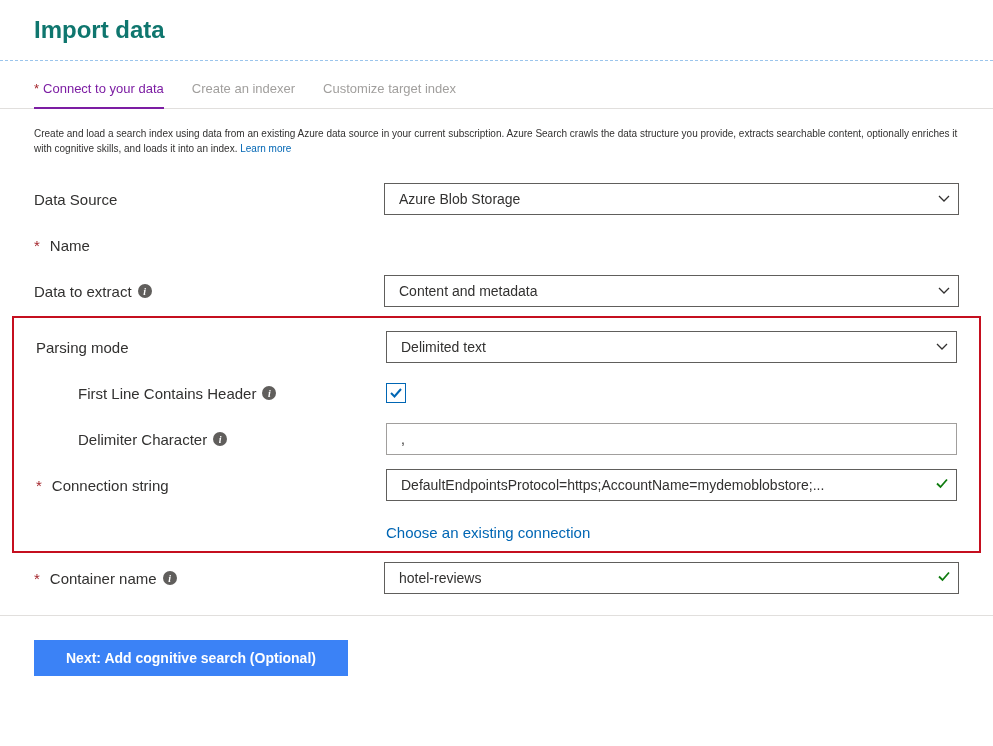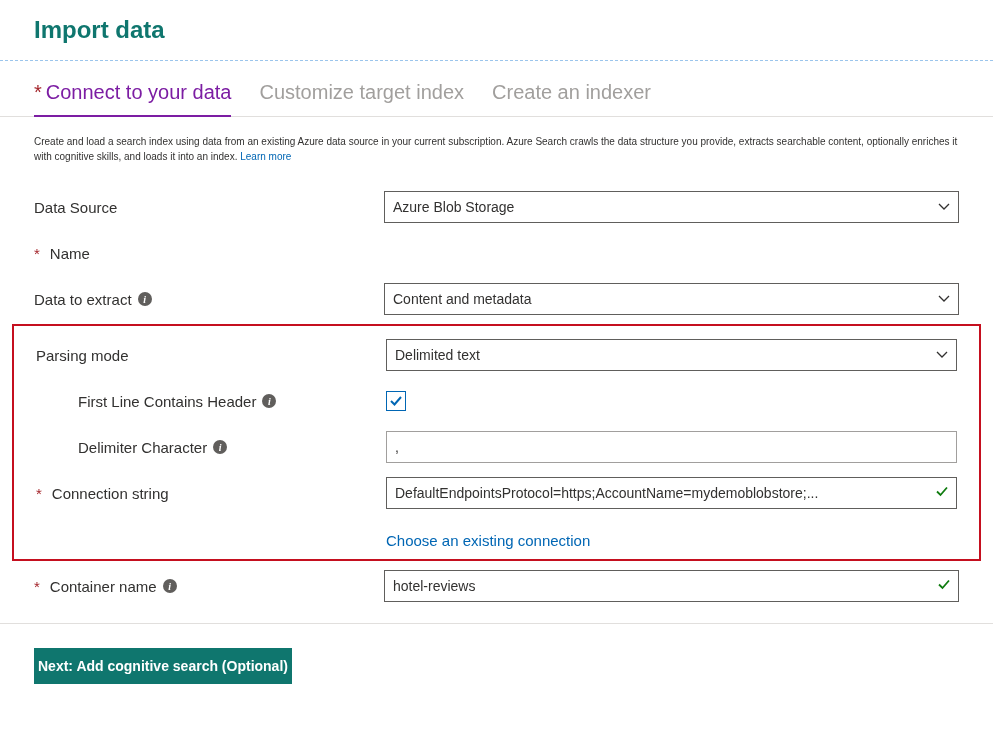--- a/index.html
+++ b/index.html
@@ -25,21 +25,21 @@
   }
   .tabs {
     display: flex;
     gap: 28px;
     padding: 0 34px;
     border-bottom: 1px solid #e1dfdd;
     margin-top: 10px;
   }
   .tab {
     padding: 10px 0 12px 0;
-    font-size: 20px;
+    font-size: 13px;
     color: #a19f9d;
     cursor: pointer;
     position: relative;
   }
   .tab.active {
     color: #7c1da3;
   }
   .tab.active .req { color: #a4262c; }
   .tab.active::after {
     content: "";
@@ -93,21 +93,21 @@
   }
   .field-col {
     flex: 1;
     padding-right: 22px;
     position: relative;
   }
   .select-box, .text-input {
     width: 100%;
     height: 32px;
     border: 1px solid #605e5c;
-    padding: 0 30px 0 8px;
+    padding: 0 30px 0 14px;
     font-size: 14px;
     font-family: inherit;
     background: #fff;
     color: #323130;
     display: flex;
     align-items: center;
     position: relative;
   }
   .select-box { cursor: pointer; }
   .text-input { outline: none; }
@@ -148,24 +148,24 @@
   .sub-link-row .link { font-size: 15px; padding-left: 0; }
   .bottom-divider {
     border: none;
     border-top: 1px solid #e1dfdd;
     margin-top: 6px;
   }
   .footer {
     padding: 24px 34px;
   }
   .primary-btn {
-    background: #0f766e;
+    background: #3b82f6;
     color: #fff;
     border: none;
-    padding: 10px 4px;
+    padding: 10px 32px;
     font-size: 14px;
     font-weight: 600;
     font-family: inherit;
     cursor: pointer;
   }
   .ellipsis {
     white-space: nowrap;
     overflow: hidden;
     text-overflow: ellipsis;
   }
@@ -176,22 +176,22 @@
 <div class="header">
   <h1>Import data</h1>
 </div>
 
 <hr class="divider-dashed">
 
 <div class="tabs">
   <div class="tab active">
     <span class="req">*</span><span>Connect to your data</span>
   </div>
+  <div class="tab">Create an indexer</div>
   <div class="tab">Customize target index</div>
-  <div class="tab">Create an indexer</div>
 </div>
 
 <div class="intro">
   <span>Create and load a search index using data from an existing Azure data source in your current subscription. Azure Search crawls the data structure you provide, extracts searchable content, optionally enriches it with cognitive skills, and loads it into an index. </span><a class="link">Learn more</a>
 </div>
 
 <div class="form">
 
   <div class="row">
     <div class="label-col">

